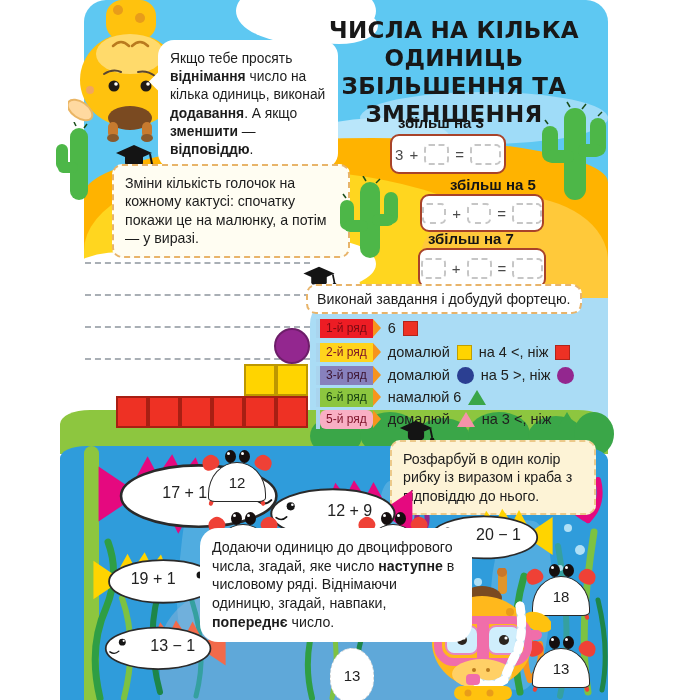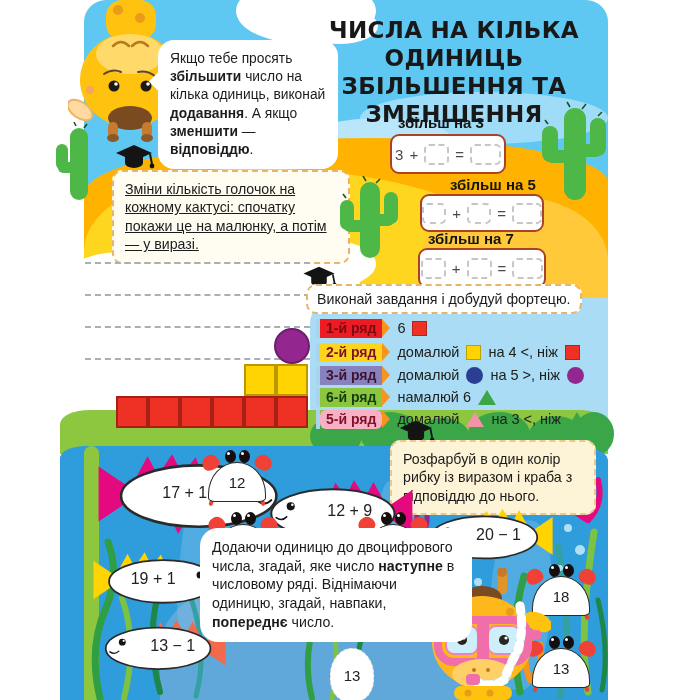--- a/index.html
+++ b/index.html
@@ -48,21 +48,21 @@
          display:flex;align-items:center;justify-content:center;gap:6px;
          font-size:15px;color:#4a4a4a;}
   .slot{width:25px;height:21px;border:2px dashed #c6c6c6;border-radius:5px;background:#fff;box-sizing:border-box;}
   .slot.wide{width:31px;}
 
   
   .trow{position:absolute;left:256px;display:flex;align-items:center;gap:7px;
         font-size:14.5px;color:#20201e;height:20px;}
   .plabel{display:flex;align-items:stretch;height:19px;}
   .plabel .bar{width:4px;background:#a9d4ee;}
-  .plabel .txt{display:flex;align-items:center;padding:0 6px;font-size:14px;font-weight:bold;color:#7d1128;}
+  .plabel .txt{display:flex;align-items:center;padding:0 6px;font-size:12px;font-weight:normal;color:#7d1128;}
   .plabel .tip{width:0;height:0;border-top:9px solid transparent;border-bottom:9px solid transparent;
                border-left:8px solid #f7941d;align-self:center;}
   .sq{width:15px;height:15px;box-sizing:border-box;border:1px solid rgba(0,0,0,.25);display:inline-block;}
   .circ{width:17px;height:17px;border-radius:50%;display:inline-block;}
   .tri{width:0;height:0;border-left:9px solid transparent;border-right:9px solid transparent;display:inline-block;}
 
   .wline{position:absolute;left:25px;width:225px;height:0;border-top:2px dashed #a9afb5;}
   .blk{position:absolute;width:32px;height:32px;box-sizing:border-box;}
   .blk.red{background:#ee3124;border:2px solid rgba(130,22,10,.65);}
   .blk.yel{background:#ffd400;border:2px solid rgba(135,100,0,.55);}
@@ -190,31 +190,31 @@
     </g>
     <g fill="#c77b2f">
           <rect x="40" y="122" width="10" height="16" rx="5"></rect>
           <rect x="74" y="122" width="10" height="16" rx="5"></rect>
         </g>
     <ellipse cx="45" cy="138" rx="6" ry="4" fill="#8a5a2b"></ellipse>
         <ellipse cx="79" cy="138" rx="6" ry="4" fill="#8a5a2b"></ellipse>
   </svg>
 
   <div class="bubble" style="left:98px;top:40px;width:156px;">
-    <span>Якщо тебе просять </span><b>збільшити</b><span> число на кілька одиниць, виконай </span><b>додавання</b><span>. А якщо </span><b>зменшити</b><span> — </span><b>відповіддю</b><span>.</span>
+    <span>Якщо тебе просять </span><b>віднімання</b><span> число на кілька одиниць, виконай </span><b>додавання</b><span>. А якщо </span><b>зменшити</b><span> — </span><b>відповіддю</b><span>.</span>
   </div>
   <div class="tail" style="left:92px;top:74px;"></div>
 
   <svg class="cap" style="left:52px;top:142px;" viewBox="0 0 44 30">
     <path d="M4,11 L22,3 L40,11 L22,19 Z" fill="#141414"></path>
     <path d="M13,15 v6 a9,5 0 0 0 18,0 v-6" fill="#141414"></path>
     <line x1="38" y1="12" x2="40" y2="22" stroke="#141414" stroke-width="2"></line>
         <circle cx="40" cy="24" r="2.4" fill="#141414"></circle>
   </svg>
-  <div class="taskbox" style="left:52px;top:170px;width:212px;text-decoration:underline;">
+  <div class="taskbox" style="left:52px;top:164px;width:212px;">
     <span>Зміни кількість голочок на кожному кактусі: спочатку покажи це на малюнку, а потім — у виразі.</span>
   </div>
 
   <svg style="position:absolute;left:-6px;top:122px;width:44px;height:78px;" viewBox="0 0 44 78">
     <rect x="16" y="6" width="18" height="72" rx="9" fill="#4db748"></rect>
     <rect x="2" y="22" width="12" height="26" rx="6" fill="#4db748"></rect>
         <rect x="4" y="40" width="20" height="11" rx="5" fill="#4db748"></rect>
     <g stroke="#1a4d1a" stroke-width="1.5">
           <line x1="22" y1="4" x2="20" y2="0"></line>
           <line x1="30" y1="6" x2="33" y2="2"></line>

